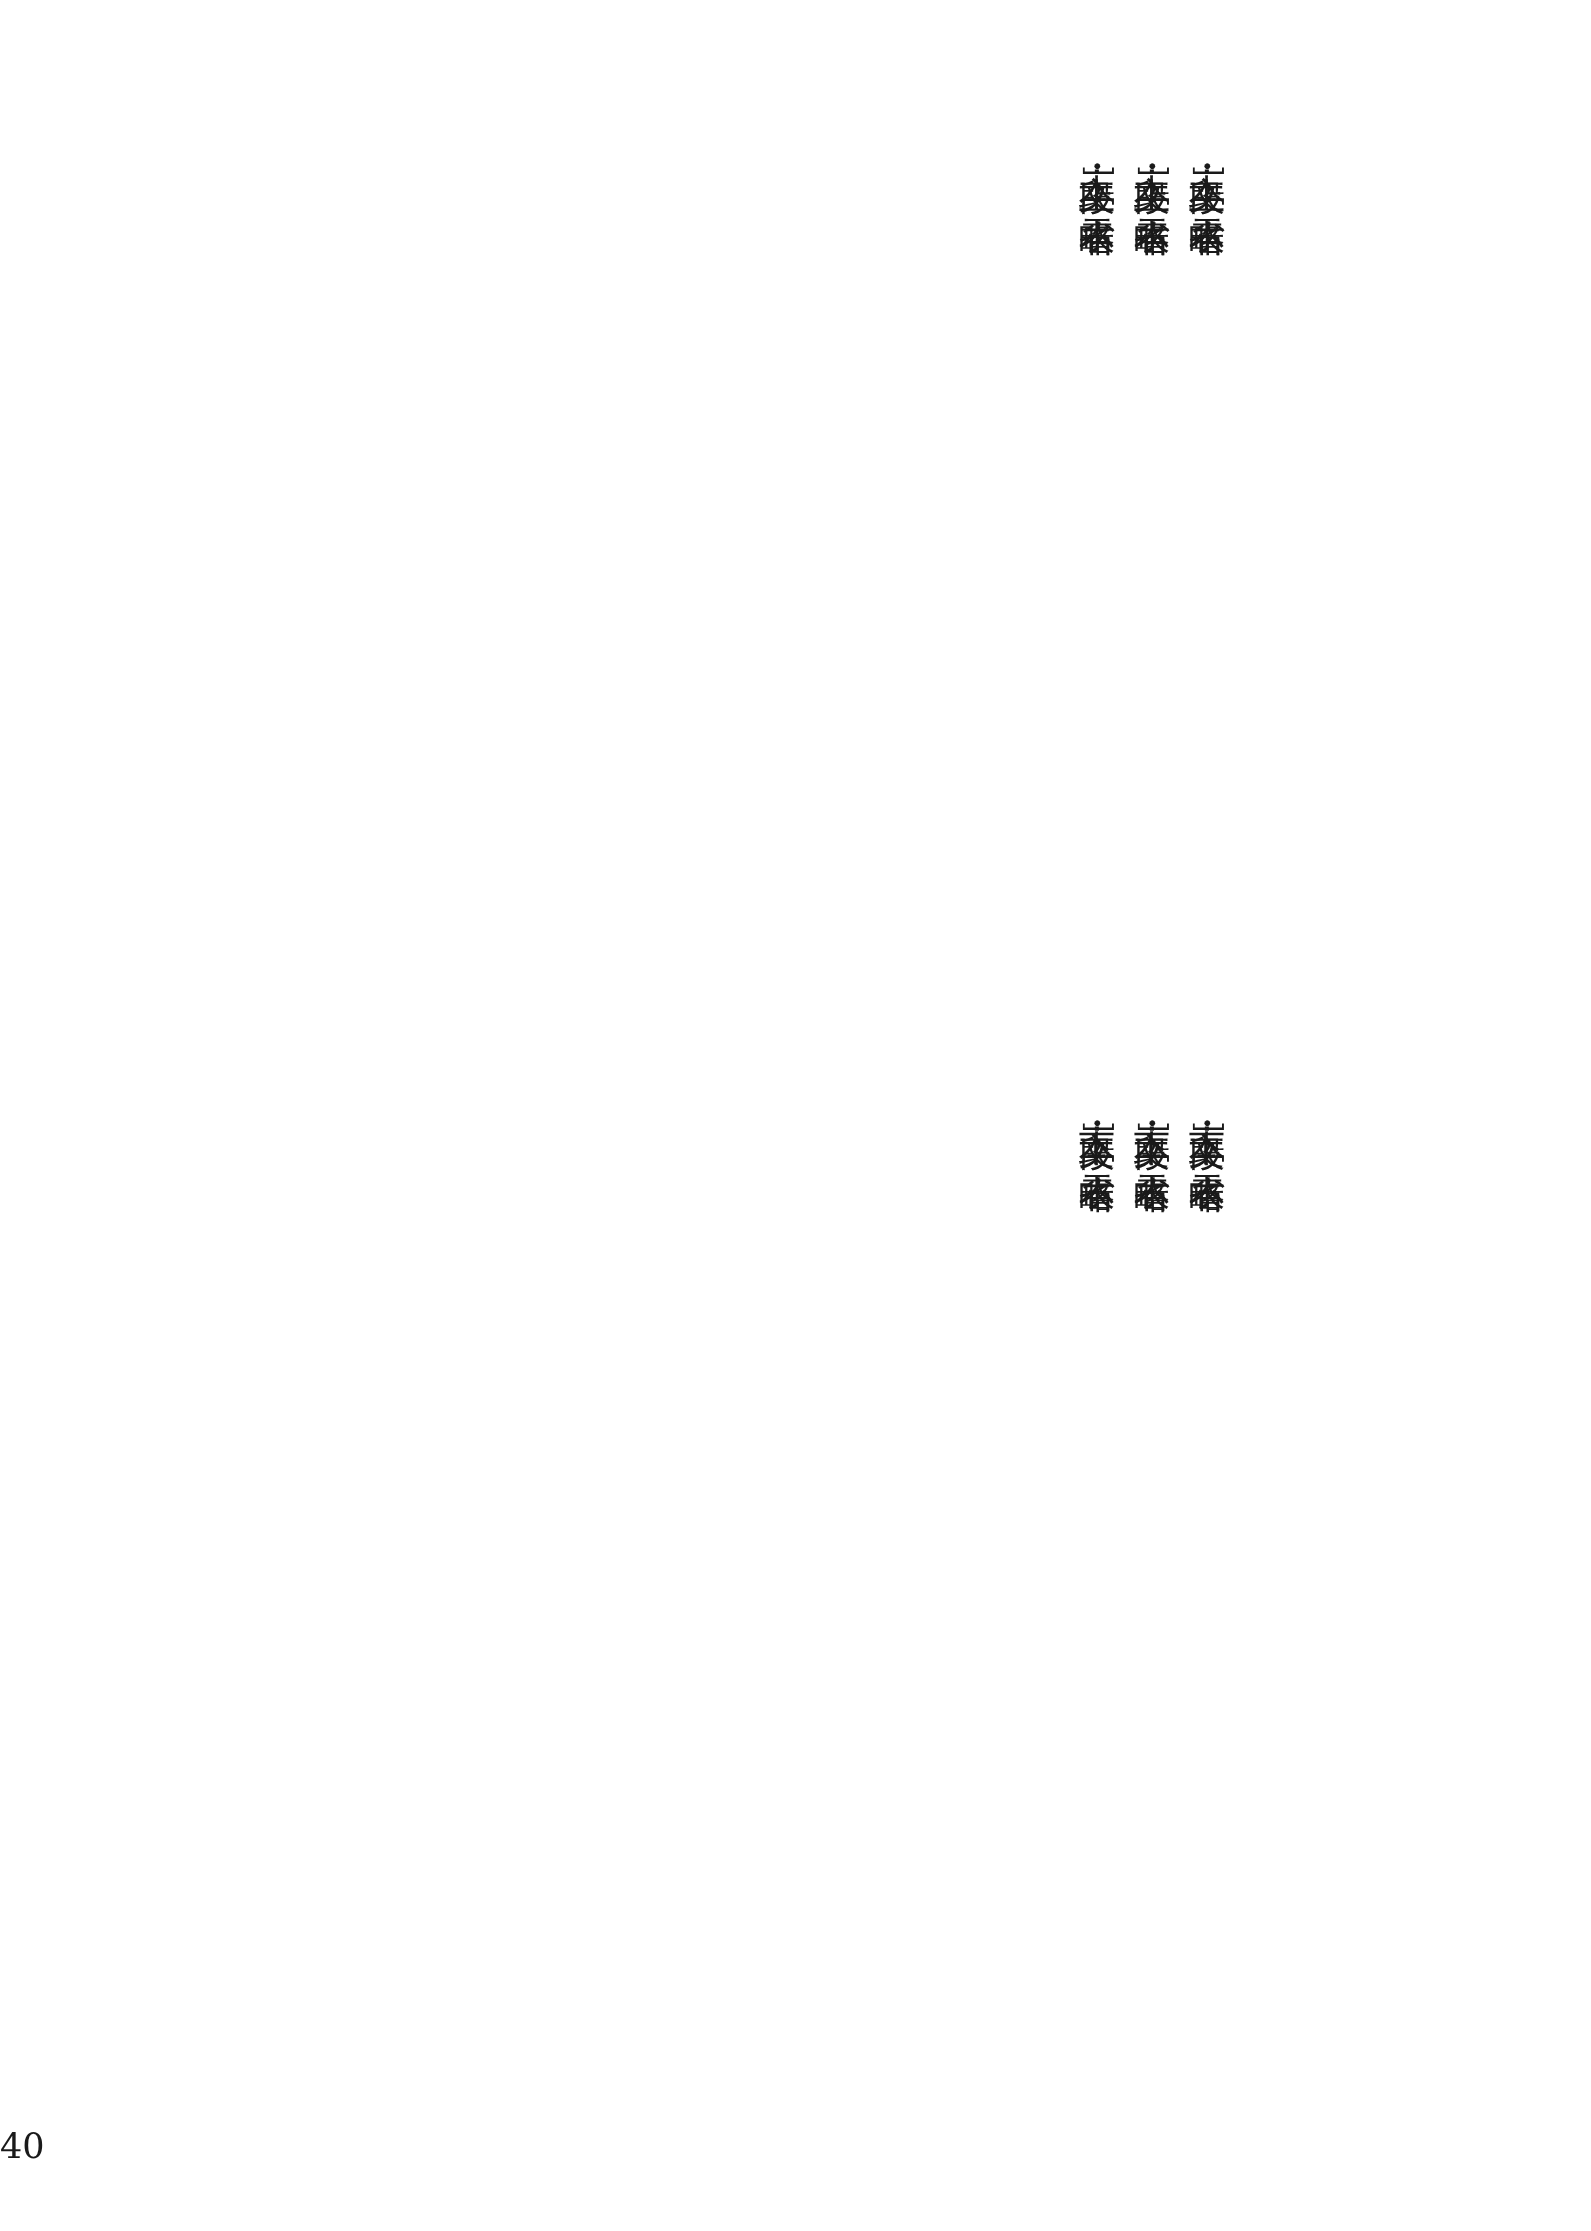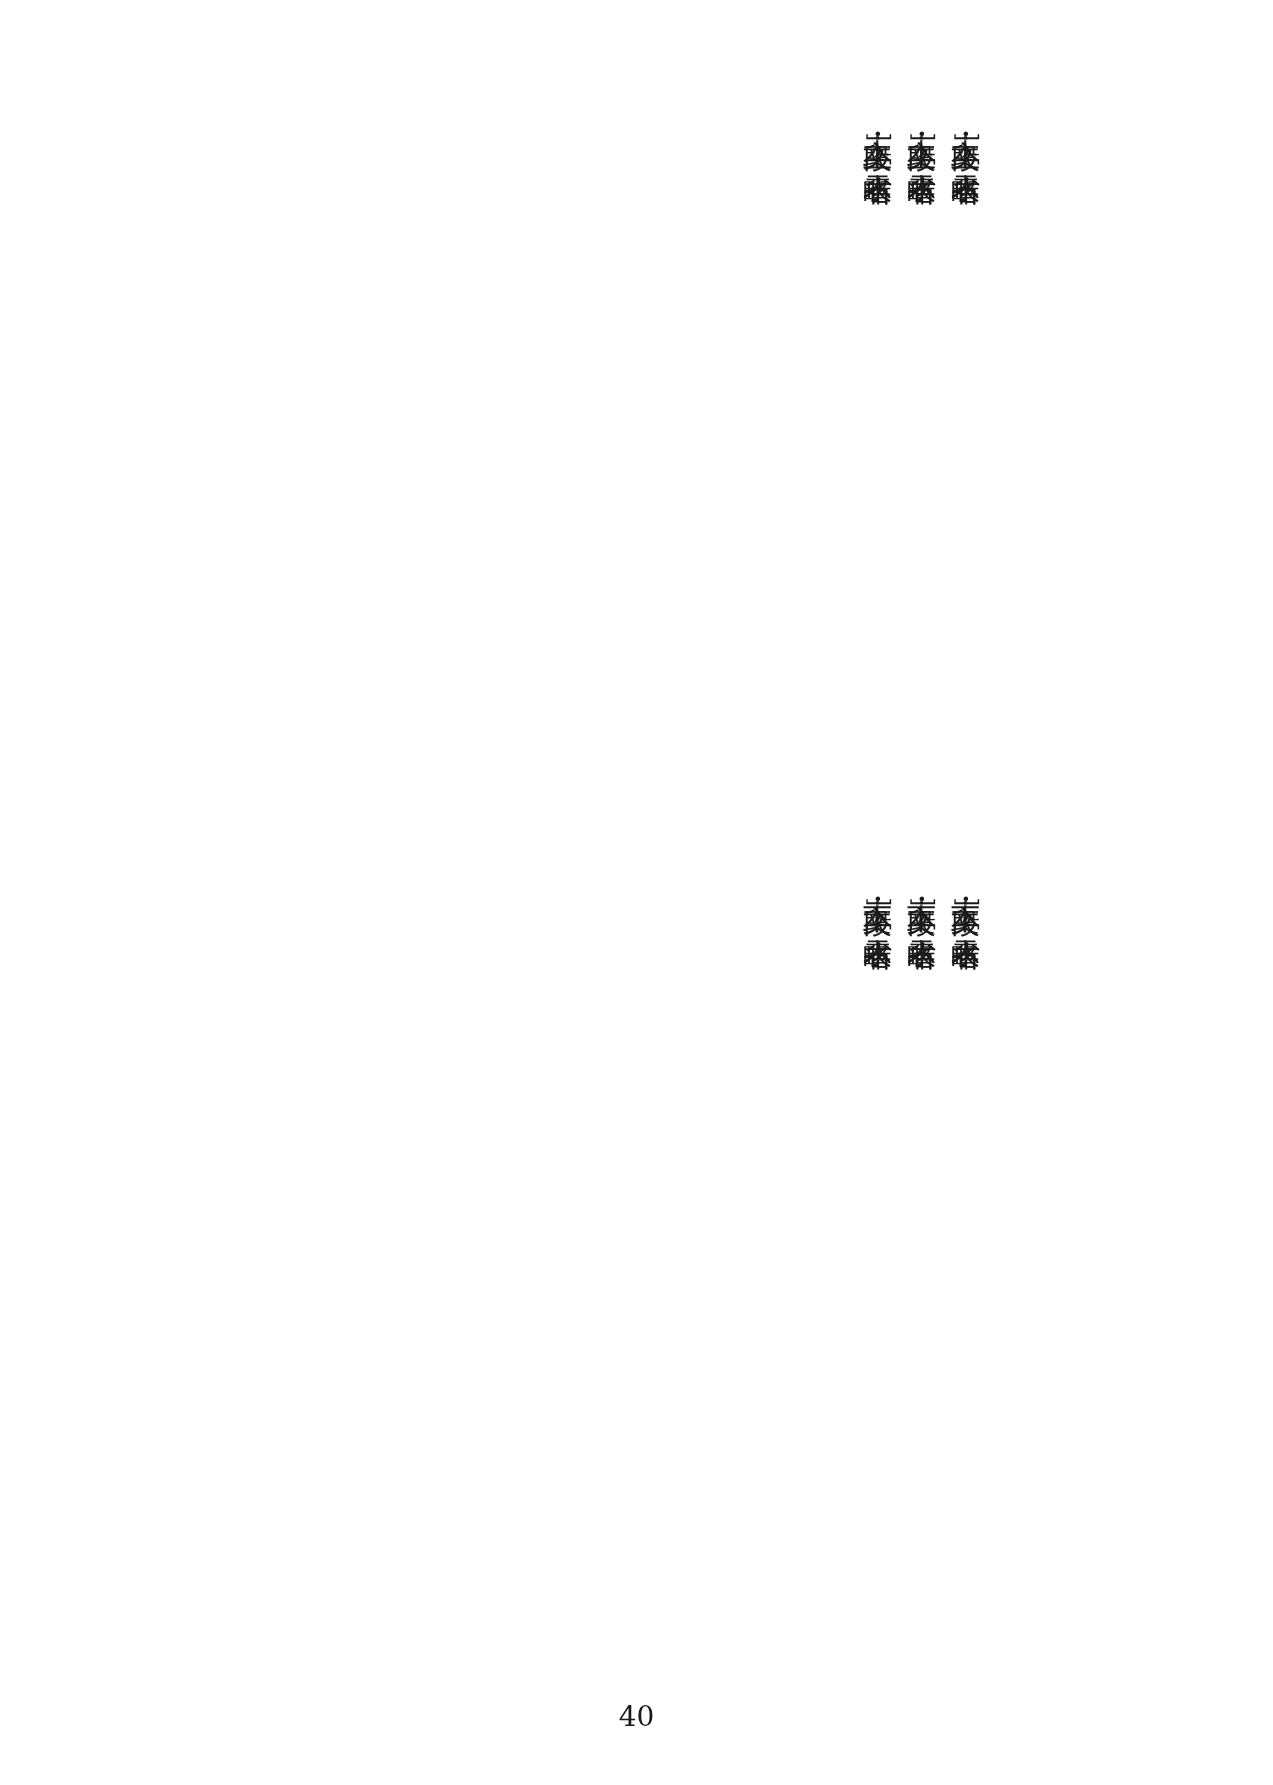--- a/index.html
+++ b/index.html
@@ -4,21 +4,21 @@
   <style>
     html, body { margin: 0; padding: 0; background: #ffffff; }
     body { width: 1273px; height: 1785px; position: relative; overflow: hidden;
            font-family: "DejaVu Serif", serif; color: #1a1a1a; }
     .block { position: absolute; writing-mode: vertical-rl; font-size: 29px;
              line-height: 44px; letter-spacing: 1px; }
     .top { top: 115px; right: 285px; height: 690px; }
     .bottom { top: 880px; right: 285px; height: 690px; }
     .column { display: block; }
     .page-number { position: absolute; top: 1700px; left: 0; width: 100%;
-                   text-align: center; font-size: 28px; }
+                   text-align: left; font-size: 28px; }
   </style>
 </head>
 <body>
 
 <div class="block top">
   <span class="column">［本文・上段：表示省略］</span>
   <span class="column">［本文・上段：表示省略］</span>
   <span class="column">［本文・上段：表示省略］</span>
 </div>
 

